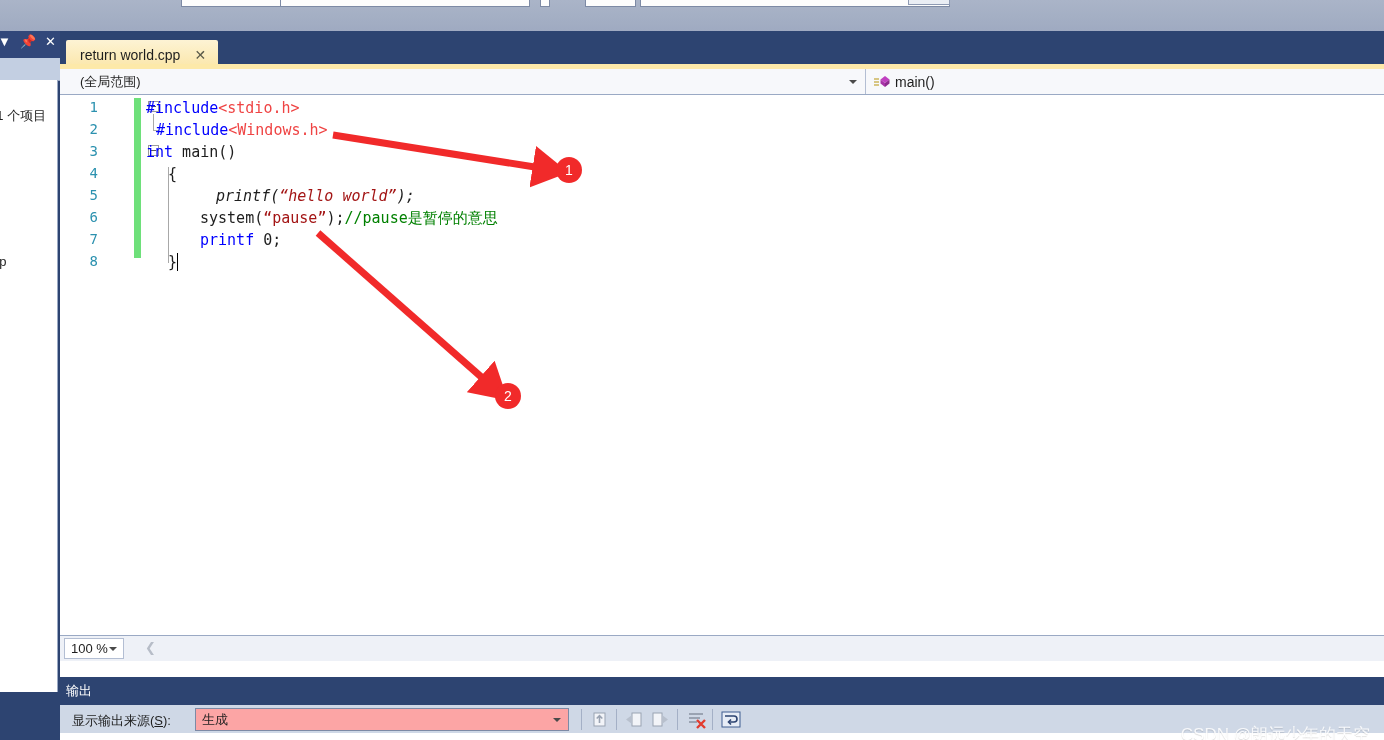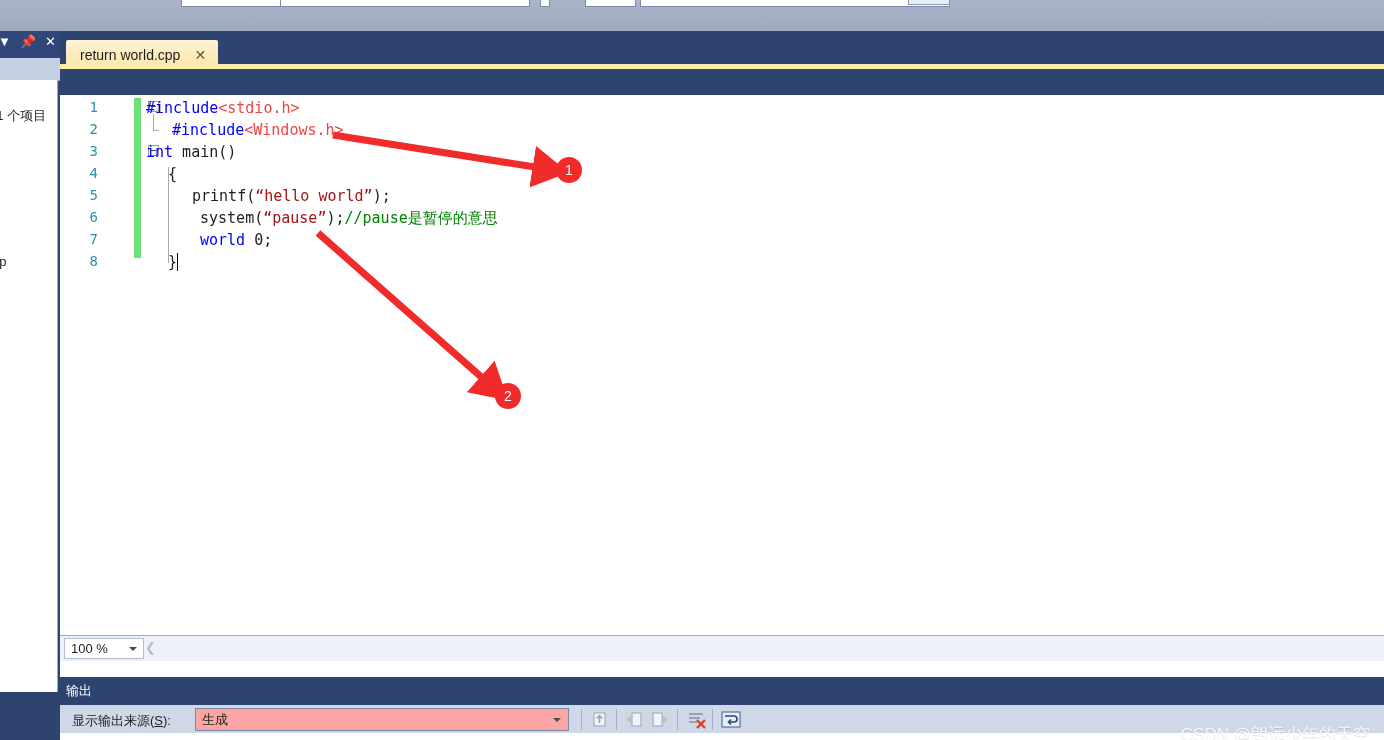--- a/index.html
+++ b/index.html
@@ -82,21 +82,21 @@
   .boxmark{position:absolute;width:11px;height:11px;border:1px solid #9b9b9b;
     background:#ffffff;box-sizing:border-box;}
   .boxmark:before{content:"";position:absolute;left:2px;top:4px;width:5px;height:1px;background:#5a5a5a;}
   .vrule{position:absolute;width:1px;background:#a8a8a8;}
   .hrule{position:absolute;height:1px;background:#a8a8a8;}
   .caret{position:absolute;width:1px;background:#000;}
 
   
   .zoom-row{position:absolute;left:0;top:604px;width:1324px;height:26px;
     background:#eef1f7;border-top:1px solid #9aa9c4;box-sizing:border-box;}
-  .zoom-box{position:absolute;left:4px;top:2px;width:80px;height:21px;background:#ffffff;
+  .zoom-box{position:absolute;left:4px;top:2px;width:60px;height:21px;background:#ffffff;
     border:1px solid #b3bed3;box-sizing:border-box;display:flex;align-items:center;text-align:center;}
   .zoom-box .zt{font-size:13px;color:#1e1e1e;margin-left:6px;}
   .zoom-box .za{position:absolute;right:6px;width:0;height:0;
     border-left:4px solid transparent;border-right:4px solid transparent;border-top:4px solid #4a4a4a;}
   .hscroll-left{position:absolute;left:85px;top:4px;font-size:13px;color:#b7bdc8;}
   .hscroll-track{position:absolute;left:98px;top:2px;width:1222px;height:21px;background:#eef1f7;}
 
   
   .output-pane{position:absolute;left:60px;top:661px;width:1324px;height:81px;background:#2d4471;margin-top:16px;}
   .out-title{position:absolute;left:6px;top:5px;font-size:13px;color:#ffffff;}
@@ -154,20 +154,37 @@
 
   <div class="editor-frame">
 
     <div class="tabstrip">
       <div class="doc-tab">
         <span class="name">return world.cpp</span>
         <span class="x">✕</span>
       </div>
     </div>
 
+    <div class="nav-bar">
+      <div class="nav-combo scope">
+        <span class="txt">(全局范围)</span>
+        <span class="arrow"></span>
+      </div>
+      <div class="nav-combo member">
+        <span class="mico">
+          <svg width="18" height="14" viewBox="0 0 18 14">
+            <path d="M0 4 h5 M0 7 h5 M0 10 h5" stroke="#cdb55e" stroke-width="1.6"></path>
+            <path d="M11 1 L15.5 4.5 L11 8 L6.5 4.5 Z" fill="#c040c0"></path>
+            <path d="M11 8 L15.5 4.5 L15.5 8.5 L11 12 Z" fill="#8e2a8e"></path>
+            <path d="M11 8 L6.5 4.5 L6.5 8.5 L11 12 Z" fill="#a733a7"></path>
+          </svg>
+        </span>
+        <span class="mtxt">main()</span>
+      </div>
+    </div>
 
     <div class="code-area">
       <div class="gutter-num"></div>
       <div class="changebar"></div>
 
       <div class="code-lines">
 
         <span class="ln" style="top:4px;">1</span>
         <span class="ln" style="top:26px;">2</span>
         <span class="ln" style="top:48px;">3</span>
@@ -178,31 +195,31 @@
         <span class="ln" style="top:158px;">8</span>
 
         <div class="boxmark" style="left:88px;top:6px;"></div>
         <div class="vrule" style="left:93px;top:19px;height:16px;"></div>
         <div class="hrule" style="left:93px;top:35px;width:6px;"></div>
         <div class="boxmark" style="left:88px;top:50px;"></div>
         <div class="vrule" style="left:108px;top:72px;height:96px;"></div>
 
         <div class="cl" style="top:4px;"><span class="pp">#include</span><span class="hdr">&lt;stdio.h&gt;</span></div>
 
-        <div class="cl" style="top:26px;left:96px;margin-left:16px;"><span class="pp">#include</span><span class="hdr">&lt;Windows.h&gt;</span></div>
+        <div class="cl" style="top:26px;left:96px;"><span class="pp">#include</span><span class="hdr">&lt;Windows.h&gt;</span></div>
 
         <div class="cl" style="top:48px;"><span class="kw">int</span><span> main()</span></div>
 
         <div class="cl" style="top:70px;left:108px;"><span>{</span></div>
 
-        <div class="cl" style="top:92px;left:132px;"><span>printf(</span><span class="str">“hello world”</span><span>);</span></div>
+        <div class="cl" style="top:92px;left:156px;font-style:italic;"><span>printf(</span><span class="str">“hello world”</span><span>);</span></div>
 
         <div class="cl" style="top:114px;left:140px;text-align:right;"><span>system(</span><span class="str">“pause”</span><span>);</span><span class="cmt">//pause是暂停的意思</span></div>
 
-        <div class="cl" style="top:136px;left:140px;"><span class="kw">world</span><span> 0;</span></div>
+        <div class="cl" style="top:136px;left:140px;"><span class="kw">printf</span><span> 0;</span></div>
 
         <div class="cl" style="top:158px;left:108px;"><span>}</span></div>
 
         <div class="caret" style="left:117px;top:158px;height:18px;"></div>
       </div>
     </div>
 
     <div class="zoom-row">
       <div class="zoom-box">
         <span class="zt">100 %</span>

